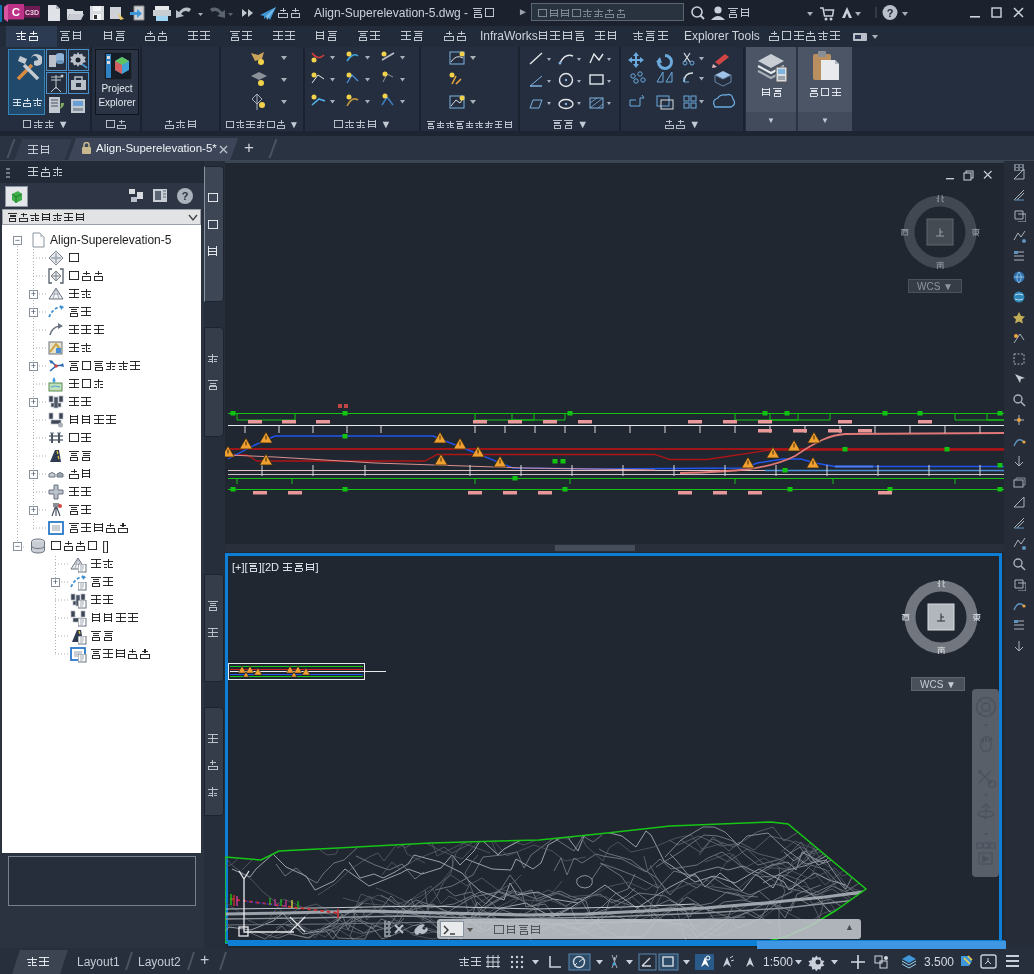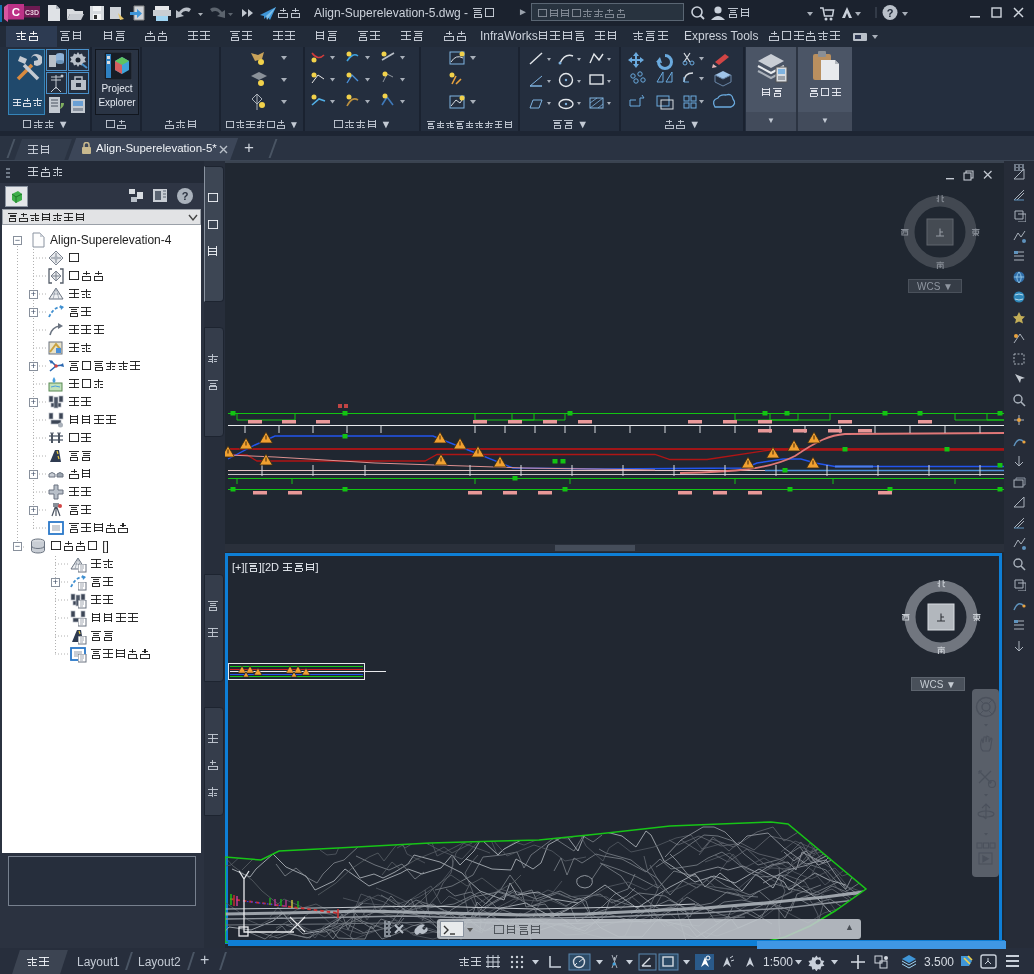--- a/index.html
+++ b/index.html
@@ -98,21 +98,21 @@
  <div class="a cj tab2" style="left:229px"><span style="display: inline-block; position: relative; width: 0.93em; height: 0.9em; vertical-align: -0.09em; margin: 0px 0.045em;"><i style="position: absolute; background: currentcolor; opacity: 0.92; left: 8%; top: 6%; width: 84%; height: 8%;"></i><i style="position: absolute; background: currentcolor; opacity: 0.92; left: 20%; top: 26%; width: 60%; height: 7%;"></i><i style="position: absolute; background: currentcolor; opacity: 0.92; left: 20%; top: 44%; width: 60%; height: 7%;"></i><i style="position: absolute; background: currentcolor; opacity: 0.92; left: 14%; top: 62%; width: 72%; height: 8%;"></i><i style="position: absolute; background: currentcolor; opacity: 0.92; left: 14%; top: 62%; width: 8%; height: 32%;"></i><i style="position: absolute; background: currentcolor; opacity: 0.92; left: 78%; top: 62%; width: 8%; height: 32%;"></i><i style="position: absolute; background: currentcolor; opacity: 0.92; left: 14%; top: 88%; width: 72%; height: 7%;"></i></span><span style="display: inline-block; position: relative; width: 0.93em; height: 0.9em; vertical-align: -0.09em; margin: 0px 0.045em;"><i style="position: absolute; background: currentcolor; opacity: 0.92; left: 5%; top: 10%; width: 90%; height: 9%;"></i><i style="position: absolute; background: currentcolor; opacity: 0.92; left: 5%; top: 47%; width: 90%; height: 9%;"></i><i style="position: absolute; background: currentcolor; opacity: 0.92; left: 5%; top: 84%; width: 90%; height: 9%;"></i><i style="position: absolute; background: currentcolor; opacity: 0.92; left: 46%; top: 10%; width: 9%; height: 83%;"></i></span></div>
  <div class="a cj tab2" style="left:272px"><span style="display: inline-block; position: relative; width: 0.93em; height: 0.9em; vertical-align: -0.09em; margin: 0px 0.045em;"><i style="position: absolute; background: currentcolor; opacity: 0.92; left: 5%; top: 10%; width: 90%; height: 9%;"></i><i style="position: absolute; background: currentcolor; opacity: 0.92; left: 5%; top: 47%; width: 90%; height: 9%;"></i><i style="position: absolute; background: currentcolor; opacity: 0.92; left: 5%; top: 84%; width: 90%; height: 9%;"></i><i style="position: absolute; background: currentcolor; opacity: 0.92; left: 46%; top: 10%; width: 9%; height: 83%;"></i></span><span style="display: inline-block; position: relative; width: 0.93em; height: 0.9em; vertical-align: -0.09em; margin: 0px 0.045em;"><i style="position: absolute; background: currentcolor; opacity: 0.92; left: 5%; top: 10%; width: 90%; height: 9%;"></i><i style="position: absolute; background: currentcolor; opacity: 0.92; left: 5%; top: 47%; width: 90%; height: 9%;"></i><i style="position: absolute; background: currentcolor; opacity: 0.92; left: 5%; top: 84%; width: 90%; height: 9%;"></i><i style="position: absolute; background: currentcolor; opacity: 0.92; left: 46%; top: 10%; width: 9%; height: 83%;"></i></span></div>
  <div class="a cj tab2" style="left:314px"><span style="display: inline-block; position: relative; width: 0.93em; height: 0.9em; vertical-align: -0.09em; margin: 0px 0.045em;"><i style="position: absolute; background: currentcolor; opacity: 0.92; left: 10%; top: 8%; width: 9%; height: 84%;"></i><i style="position: absolute; background: currentcolor; opacity: 0.92; left: 78%; top: 8%; width: 9%; height: 84%;"></i><i style="position: absolute; background: currentcolor; opacity: 0.92; left: 10%; top: 20%; width: 77%; height: 8%;"></i><i style="position: absolute; background: currentcolor; opacity: 0.92; left: 10%; top: 48%; width: 77%; height: 8%;"></i><i style="position: absolute; background: currentcolor; opacity: 0.92; left: 10%; top: 74%; width: 77%; height: 8%;"></i></span><span style="display: inline-block; position: relative; width: 0.93em; height: 0.9em; vertical-align: -0.09em; margin: 0px 0.045em;"><i style="position: absolute; background: currentcolor; opacity: 0.92; left: 8%; top: 6%; width: 84%; height: 8%;"></i><i style="position: absolute; background: currentcolor; opacity: 0.92; left: 20%; top: 26%; width: 60%; height: 7%;"></i><i style="position: absolute; background: currentcolor; opacity: 0.92; left: 20%; top: 44%; width: 60%; height: 7%;"></i><i style="position: absolute; background: currentcolor; opacity: 0.92; left: 14%; top: 62%; width: 72%; height: 8%;"></i><i style="position: absolute; background: currentcolor; opacity: 0.92; left: 14%; top: 62%; width: 8%; height: 32%;"></i><i style="position: absolute; background: currentcolor; opacity: 0.92; left: 78%; top: 62%; width: 8%; height: 32%;"></i><i style="position: absolute; background: currentcolor; opacity: 0.92; left: 14%; top: 88%; width: 72%; height: 7%;"></i></span></div>
  <div class="a cj tab2" style="left:357px"><span style="display: inline-block; position: relative; width: 0.93em; height: 0.9em; vertical-align: -0.09em; margin: 0px 0.045em;"><i style="position: absolute; background: currentcolor; opacity: 0.92; left: 8%; top: 6%; width: 84%; height: 8%;"></i><i style="position: absolute; background: currentcolor; opacity: 0.92; left: 20%; top: 26%; width: 60%; height: 7%;"></i><i style="position: absolute; background: currentcolor; opacity: 0.92; left: 20%; top: 44%; width: 60%; height: 7%;"></i><i style="position: absolute; background: currentcolor; opacity: 0.92; left: 14%; top: 62%; width: 72%; height: 8%;"></i><i style="position: absolute; background: currentcolor; opacity: 0.92; left: 14%; top: 62%; width: 8%; height: 32%;"></i><i style="position: absolute; background: currentcolor; opacity: 0.92; left: 78%; top: 62%; width: 8%; height: 32%;"></i><i style="position: absolute; background: currentcolor; opacity: 0.92; left: 14%; top: 88%; width: 72%; height: 7%;"></i></span><span style="display: inline-block; position: relative; width: 0.93em; height: 0.9em; vertical-align: -0.09em; margin: 0px 0.045em;"><i style="position: absolute; background: currentcolor; opacity: 0.92; left: 5%; top: 10%; width: 90%; height: 9%;"></i><i style="position: absolute; background: currentcolor; opacity: 0.92; left: 5%; top: 47%; width: 90%; height: 9%;"></i><i style="position: absolute; background: currentcolor; opacity: 0.92; left: 5%; top: 84%; width: 90%; height: 9%;"></i><i style="position: absolute; background: currentcolor; opacity: 0.92; left: 46%; top: 10%; width: 9%; height: 83%;"></i></span></div>
  <div class="a cj tab2" style="left:400px"><span style="display: inline-block; position: relative; width: 0.93em; height: 0.9em; vertical-align: -0.09em; margin: 0px 0.045em;"><i style="position: absolute; background: currentcolor; opacity: 0.92; left: 5%; top: 10%; width: 90%; height: 9%;"></i><i style="position: absolute; background: currentcolor; opacity: 0.92; left: 5%; top: 47%; width: 90%; height: 9%;"></i><i style="position: absolute; background: currentcolor; opacity: 0.92; left: 5%; top: 84%; width: 90%; height: 9%;"></i><i style="position: absolute; background: currentcolor; opacity: 0.92; left: 46%; top: 10%; width: 9%; height: 83%;"></i></span><span style="display: inline-block; position: relative; width: 0.93em; height: 0.9em; vertical-align: -0.09em; margin: 0px 0.045em;"><i style="position: absolute; background: currentcolor; opacity: 0.92; left: 8%; top: 6%; width: 84%; height: 8%;"></i><i style="position: absolute; background: currentcolor; opacity: 0.92; left: 20%; top: 26%; width: 60%; height: 7%;"></i><i style="position: absolute; background: currentcolor; opacity: 0.92; left: 20%; top: 44%; width: 60%; height: 7%;"></i><i style="position: absolute; background: currentcolor; opacity: 0.92; left: 14%; top: 62%; width: 72%; height: 8%;"></i><i style="position: absolute; background: currentcolor; opacity: 0.92; left: 14%; top: 62%; width: 8%; height: 32%;"></i><i style="position: absolute; background: currentcolor; opacity: 0.92; left: 78%; top: 62%; width: 8%; height: 32%;"></i><i style="position: absolute; background: currentcolor; opacity: 0.92; left: 14%; top: 88%; width: 72%; height: 7%;"></i></span></div>
  <div class="a cj tab2" style="left:443px"><span style="display: inline-block; position: relative; width: 0.93em; height: 0.9em; vertical-align: -0.09em; margin: 0px 0.045em;"><i style="position: absolute; background: currentcolor; opacity: 0.92; left: 45%; top: 5%; width: 10%; height: 40%;"></i><i style="position: absolute; background: currentcolor; opacity: 0.92; left: 20%; top: 22%; width: 60%; height: 8%;"></i><i style="position: absolute; background: currentcolor; opacity: 0.92; left: 8%; top: 55%; width: 84%; height: 8%;"></i><i style="position: absolute; background: currentcolor; opacity: 0.92; left: 8%; top: 55%; width: 9%; height: 38%;"></i><i style="position: absolute; background: currentcolor; opacity: 0.92; left: 83%; top: 55%; width: 9%; height: 38%;"></i><i style="position: absolute; background: currentcolor; opacity: 0.92; left: 8%; top: 86%; width: 85%; height: 8%;"></i></span><span style="display: inline-block; position: relative; width: 0.93em; height: 0.9em; vertical-align: -0.09em; margin: 0px 0.045em;"><i style="position: absolute; background: currentcolor; opacity: 0.92; left: 45%; top: 5%; width: 10%; height: 40%;"></i><i style="position: absolute; background: currentcolor; opacity: 0.92; left: 20%; top: 22%; width: 60%; height: 8%;"></i><i style="position: absolute; background: currentcolor; opacity: 0.92; left: 8%; top: 55%; width: 84%; height: 8%;"></i><i style="position: absolute; background: currentcolor; opacity: 0.92; left: 8%; top: 55%; width: 9%; height: 38%;"></i><i style="position: absolute; background: currentcolor; opacity: 0.92; left: 83%; top: 55%; width: 9%; height: 38%;"></i><i style="position: absolute; background: currentcolor; opacity: 0.92; left: 8%; top: 86%; width: 85%; height: 8%;"></i></span></div>
  <div class="a tab2" style="left:480px">InfraWorks</div>
  <div class="a cj tab2" style="left:537px"><span style="display: inline-block; position: relative; width: 0.93em; height: 0.9em; vertical-align: -0.09em; margin: 0px 0.045em;"><i style="position: absolute; background: currentcolor; opacity: 0.92; left: 10%; top: 8%; width: 9%; height: 84%;"></i><i style="position: absolute; background: currentcolor; opacity: 0.92; left: 78%; top: 8%; width: 9%; height: 84%;"></i><i style="position: absolute; background: currentcolor; opacity: 0.92; left: 10%; top: 20%; width: 77%; height: 8%;"></i><i style="position: absolute; background: currentcolor; opacity: 0.92; left: 10%; top: 48%; width: 77%; height: 8%;"></i><i style="position: absolute; background: currentcolor; opacity: 0.92; left: 10%; top: 74%; width: 77%; height: 8%;"></i></span><span style="display: inline-block; position: relative; width: 0.93em; height: 0.9em; vertical-align: -0.09em; margin: 0px 0.045em;"><i style="position: absolute; background: currentcolor; opacity: 0.92; left: 5%; top: 10%; width: 90%; height: 9%;"></i><i style="position: absolute; background: currentcolor; opacity: 0.92; left: 5%; top: 47%; width: 90%; height: 9%;"></i><i style="position: absolute; background: currentcolor; opacity: 0.92; left: 5%; top: 84%; width: 90%; height: 9%;"></i><i style="position: absolute; background: currentcolor; opacity: 0.92; left: 46%; top: 10%; width: 9%; height: 83%;"></i></span><span style="display: inline-block; position: relative; width: 0.93em; height: 0.9em; vertical-align: -0.09em; margin: 0px 0.045em;"><i style="position: absolute; background: currentcolor; opacity: 0.92; left: 10%; top: 8%; width: 9%; height: 84%;"></i><i style="position: absolute; background: currentcolor; opacity: 0.92; left: 78%; top: 8%; width: 9%; height: 84%;"></i><i style="position: absolute; background: currentcolor; opacity: 0.92; left: 10%; top: 20%; width: 77%; height: 8%;"></i><i style="position: absolute; background: currentcolor; opacity: 0.92; left: 10%; top: 48%; width: 77%; height: 8%;"></i><i style="position: absolute; background: currentcolor; opacity: 0.92; left: 10%; top: 74%; width: 77%; height: 8%;"></i></span><span style="display: inline-block; position: relative; width: 0.93em; height: 0.9em; vertical-align: -0.09em; margin: 0px 0.045em;"><i style="position: absolute; background: currentcolor; opacity: 0.92; left: 8%; top: 6%; width: 84%; height: 8%;"></i><i style="position: absolute; background: currentcolor; opacity: 0.92; left: 20%; top: 26%; width: 60%; height: 7%;"></i><i style="position: absolute; background: currentcolor; opacity: 0.92; left: 20%; top: 44%; width: 60%; height: 7%;"></i><i style="position: absolute; background: currentcolor; opacity: 0.92; left: 14%; top: 62%; width: 72%; height: 8%;"></i><i style="position: absolute; background: currentcolor; opacity: 0.92; left: 14%; top: 62%; width: 8%; height: 32%;"></i><i style="position: absolute; background: currentcolor; opacity: 0.92; left: 78%; top: 62%; width: 8%; height: 32%;"></i><i style="position: absolute; background: currentcolor; opacity: 0.92; left: 14%; top: 88%; width: 72%; height: 7%;"></i></span></div>
  <div class="a cj tab2" style="left:594px"><span style="display: inline-block; position: relative; width: 0.93em; height: 0.9em; vertical-align: -0.09em; margin: 0px 0.045em;"><i style="position: absolute; background: currentcolor; opacity: 0.92; left: 5%; top: 10%; width: 90%; height: 9%;"></i><i style="position: absolute; background: currentcolor; opacity: 0.92; left: 5%; top: 47%; width: 90%; height: 9%;"></i><i style="position: absolute; background: currentcolor; opacity: 0.92; left: 5%; top: 84%; width: 90%; height: 9%;"></i><i style="position: absolute; background: currentcolor; opacity: 0.92; left: 46%; top: 10%; width: 9%; height: 83%;"></i></span><span style="display: inline-block; position: relative; width: 0.93em; height: 0.9em; vertical-align: -0.09em; margin: 0px 0.045em;"><i style="position: absolute; background: currentcolor; opacity: 0.92; left: 10%; top: 8%; width: 9%; height: 84%;"></i><i style="position: absolute; background: currentcolor; opacity: 0.92; left: 78%; top: 8%; width: 9%; height: 84%;"></i><i style="position: absolute; background: currentcolor; opacity: 0.92; left: 10%; top: 20%; width: 77%; height: 8%;"></i><i style="position: absolute; background: currentcolor; opacity: 0.92; left: 10%; top: 48%; width: 77%; height: 8%;"></i><i style="position: absolute; background: currentcolor; opacity: 0.92; left: 10%; top: 74%; width: 77%; height: 8%;"></i></span></div>
  <div class="a cj tab2" style="left:632px"><span style="display: inline-block; position: relative; width: 0.93em; height: 0.9em; vertical-align: -0.09em; margin: 0px 0.045em;"><i style="position: absolute; background: currentcolor; opacity: 0.92; left: 46%; top: 6%; width: 9%; height: 88%;"></i><i style="position: absolute; background: currentcolor; opacity: 0.92; left: 6%; top: 26%; width: 88%; height: 8%;"></i><i style="position: absolute; background: currentcolor; opacity: 0.92; left: 15%; top: 55%; width: 25%; height: 8%;"></i><i style="position: absolute; background: currentcolor; opacity: 0.92; left: 62%; top: 55%; width: 25%; height: 8%;"></i><i style="position: absolute; background: currentcolor; opacity: 0.92; left: 10%; top: 78%; width: 30%; height: 8%;"></i><i style="position: absolute; background: currentcolor; opacity: 0.92; left: 60%; top: 78%; width: 30%; height: 8%;"></i></span><span style="display: inline-block; position: relative; width: 0.93em; height: 0.9em; vertical-align: -0.09em; margin: 0px 0.045em;"><i style="position: absolute; background: currentcolor; opacity: 0.92; left: 8%; top: 6%; width: 84%; height: 8%;"></i><i style="position: absolute; background: currentcolor; opacity: 0.92; left: 20%; top: 26%; width: 60%; height: 7%;"></i><i style="position: absolute; background: currentcolor; opacity: 0.92; left: 20%; top: 44%; width: 60%; height: 7%;"></i><i style="position: absolute; background: currentcolor; opacity: 0.92; left: 14%; top: 62%; width: 72%; height: 8%;"></i><i style="position: absolute; background: currentcolor; opacity: 0.92; left: 14%; top: 62%; width: 8%; height: 32%;"></i><i style="position: absolute; background: currentcolor; opacity: 0.92; left: 78%; top: 62%; width: 8%; height: 32%;"></i><i style="position: absolute; background: currentcolor; opacity: 0.92; left: 14%; top: 88%; width: 72%; height: 7%;"></i></span><span style="display: inline-block; position: relative; width: 0.93em; height: 0.9em; vertical-align: -0.09em; margin: 0px 0.045em;"><i style="position: absolute; background: currentcolor; opacity: 0.92; left: 5%; top: 10%; width: 90%; height: 9%;"></i><i style="position: absolute; background: currentcolor; opacity: 0.92; left: 5%; top: 47%; width: 90%; height: 9%;"></i><i style="position: absolute; background: currentcolor; opacity: 0.92; left: 5%; top: 84%; width: 90%; height: 9%;"></i><i style="position: absolute; background: currentcolor; opacity: 0.92; left: 46%; top: 10%; width: 9%; height: 83%;"></i></span></div>
- <div class="a tab2" style="left:684px">Express Tools</div>
+ <div class="a tab2" style="left:684px">Explorer Tools</div>
  <div class="a cj tab2" style="left:768px"><span style="display: inline-block; position: relative; width: 0.93em; height: 0.9em; vertical-align: -0.09em; margin: 0px 0.045em;"><i style="position: absolute; background: currentcolor; opacity: 0.92; left: 45%; top: 5%; width: 10%; height: 40%;"></i><i style="position: absolute; background: currentcolor; opacity: 0.92; left: 20%; top: 22%; width: 60%; height: 8%;"></i><i style="position: absolute; background: currentcolor; opacity: 0.92; left: 8%; top: 55%; width: 84%; height: 8%;"></i><i style="position: absolute; background: currentcolor; opacity: 0.92; left: 8%; top: 55%; width: 9%; height: 38%;"></i><i style="position: absolute; background: currentcolor; opacity: 0.92; left: 83%; top: 55%; width: 9%; height: 38%;"></i><i style="position: absolute; background: currentcolor; opacity: 0.92; left: 8%; top: 86%; width: 85%; height: 8%;"></i></span><span style="display: inline-block; position: relative; width: 0.93em; height: 0.9em; vertical-align: -0.09em; margin: 0px 0.045em;"><i style="position: absolute; background: currentcolor; opacity: 0.92; left: 8%; top: 8%; width: 84%; height: 9%;"></i><i style="position: absolute; background: currentcolor; opacity: 0.92; left: 8%; top: 84%; width: 84%; height: 9%;"></i><i style="position: absolute; background: currentcolor; opacity: 0.92; left: 8%; top: 8%; width: 9%; height: 85%;"></i><i style="position: absolute; background: currentcolor; opacity: 0.92; left: 83%; top: 8%; width: 9%; height: 85%;"></i></span><span style="display: inline-block; position: relative; width: 0.93em; height: 0.9em; vertical-align: -0.09em; margin: 0px 0.045em;"><i style="position: absolute; background: currentcolor; opacity: 0.92; left: 5%; top: 10%; width: 90%; height: 9%;"></i><i style="position: absolute; background: currentcolor; opacity: 0.92; left: 5%; top: 47%; width: 90%; height: 9%;"></i><i style="position: absolute; background: currentcolor; opacity: 0.92; left: 5%; top: 84%; width: 90%; height: 9%;"></i><i style="position: absolute; background: currentcolor; opacity: 0.92; left: 46%; top: 10%; width: 9%; height: 83%;"></i></span><span style="display: inline-block; position: relative; width: 0.93em; height: 0.9em; vertical-align: -0.09em; margin: 0px 0.045em;"><i style="position: absolute; background: currentcolor; opacity: 0.92; left: 45%; top: 5%; width: 10%; height: 40%;"></i><i style="position: absolute; background: currentcolor; opacity: 0.92; left: 20%; top: 22%; width: 60%; height: 8%;"></i><i style="position: absolute; background: currentcolor; opacity: 0.92; left: 8%; top: 55%; width: 84%; height: 8%;"></i><i style="position: absolute; background: currentcolor; opacity: 0.92; left: 8%; top: 55%; width: 9%; height: 38%;"></i><i style="position: absolute; background: currentcolor; opacity: 0.92; left: 83%; top: 55%; width: 9%; height: 38%;"></i><i style="position: absolute; background: currentcolor; opacity: 0.92; left: 8%; top: 86%; width: 85%; height: 8%;"></i></span><span style="display: inline-block; position: relative; width: 0.93em; height: 0.9em; vertical-align: -0.09em; margin: 0px 0.045em;"><i style="position: absolute; background: currentcolor; opacity: 0.92; left: 46%; top: 6%; width: 9%; height: 88%;"></i><i style="position: absolute; background: currentcolor; opacity: 0.92; left: 6%; top: 26%; width: 88%; height: 8%;"></i><i style="position: absolute; background: currentcolor; opacity: 0.92; left: 15%; top: 55%; width: 25%; height: 8%;"></i><i style="position: absolute; background: currentcolor; opacity: 0.92; left: 62%; top: 55%; width: 25%; height: 8%;"></i><i style="position: absolute; background: currentcolor; opacity: 0.92; left: 10%; top: 78%; width: 30%; height: 8%;"></i><i style="position: absolute; background: currentcolor; opacity: 0.92; left: 60%; top: 78%; width: 30%; height: 8%;"></i></span><span style="display: inline-block; position: relative; width: 0.93em; height: 0.9em; vertical-align: -0.09em; margin: 0px 0.045em;"><i style="position: absolute; background: currentcolor; opacity: 0.92; left: 5%; top: 10%; width: 90%; height: 9%;"></i><i style="position: absolute; background: currentcolor; opacity: 0.92; left: 5%; top: 47%; width: 90%; height: 9%;"></i><i style="position: absolute; background: currentcolor; opacity: 0.92; left: 5%; top: 84%; width: 90%; height: 9%;"></i><i style="position: absolute; background: currentcolor; opacity: 0.92; left: 46%; top: 10%; width: 9%; height: 83%;"></i></span></div>
  <svg class="a" style="left:853px;top:5px" width="30" height="12">
       <rect x="0" y="2" width="14" height="8" rx="1" fill="#b9c0c9"></rect>
       <rect x="2" y="4" width="6" height="4" fill="#2d3750"></rect>
       <path d="M19,4 l6,0 l-3,4 z" fill="#a8afb9"></path>
     </svg>
 </div>
 <div class="a" id="ribbon">
     <div class="a" style="left:0;top:84px;width:1034px;height:5px;background:#1d2533"></div>
 
@@ -402,21 +402,21 @@
           <line x1="53" y1="429" x2="66" y2="429" stroke="#b0b0b0" stroke-dasharray="1 2"></line>
         </svg>
         <div style="position:absolute;left:11px;top:10.5px;width:9px;height:9px;background:#fff;border:1px solid #88909c"></div>
         <div style="position:absolute;left:11px;top:10.5px;width:9px;height:9px;line-height:8px;text-align:center;font-size:9px;color:#3b4a63">−</div>
         <div style="position:absolute;left:28px;top:7px;width:16px;height:16px">
           <svg width="16" height="16" style="position:absolute;left:0;top:0">
             <path d="M3,1 h7 l4,4 v10 h-11 z" fill="#fdfdfd" stroke="#8a93a0"></path>
             <path d="M10,1 l4,4 h-4 z" fill="#c9ced5"></path>
           </svg>
         </div>
-        <div class="" style="position:absolute;left:48px;top:8px;font-size:12px;color:#1c1c1c;white-space:nowrap">Align-Superelevation-4</div>
+        <div class="" style="position:absolute;left:48px;top:8px;font-size:12px;color:#1c1c1c;white-space:nowrap">Align-Superelevation-5</div>
         <div style="position:absolute;left:46px;top:25px;width:16px;height:16px">
           <svg width="16" height="16" style="position:absolute;left:0;top:0">
             <path d="M8,1 L15,8 L8,15 L1,8 Z" fill="#e8eaed" stroke="#7a828e"></path>
             <path d="M8,3 v10 M3,8 h10" stroke="#7a828e"></path>
             <circle cx="8" cy="8" r="2" fill="#aab1ba"></circle>
           </svg>
         </div>
         <div class="cj" style="position:absolute;left:66px;top:26px;font-size:12px;color:#1c1c1c;white-space:nowrap"><span style="display: inline-block; position: relative; width: 0.93em; height: 0.9em; vertical-align: -0.09em; margin: 0px 0.045em;"><i style="position: absolute; background: currentcolor; opacity: 0.92; left: 8%; top: 8%; width: 84%; height: 9%;"></i><i style="position: absolute; background: currentcolor; opacity: 0.92; left: 8%; top: 84%; width: 84%; height: 9%;"></i><i style="position: absolute; background: currentcolor; opacity: 0.92; left: 8%; top: 8%; width: 9%; height: 85%;"></i><i style="position: absolute; background: currentcolor; opacity: 0.92; left: 83%; top: 8%; width: 9%; height: 85%;"></i></span></div>
         <div style="position:absolute;left:46px;top:43px;width:16px;height:16px">
           <svg width="16" height="16" style="position:absolute;left:0;top:0">

